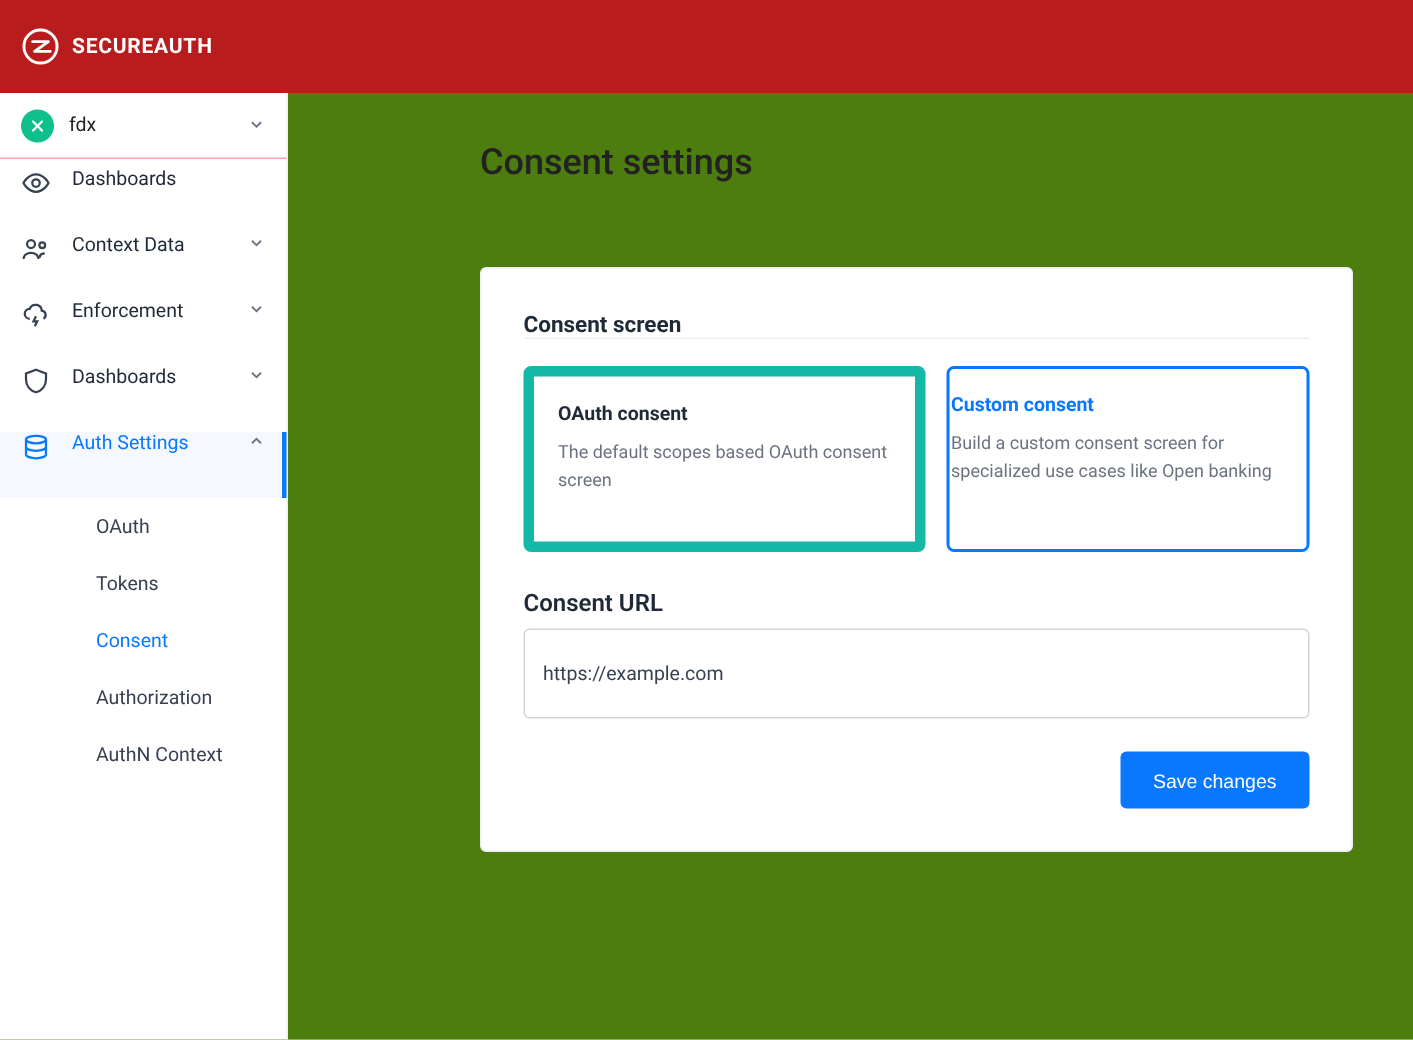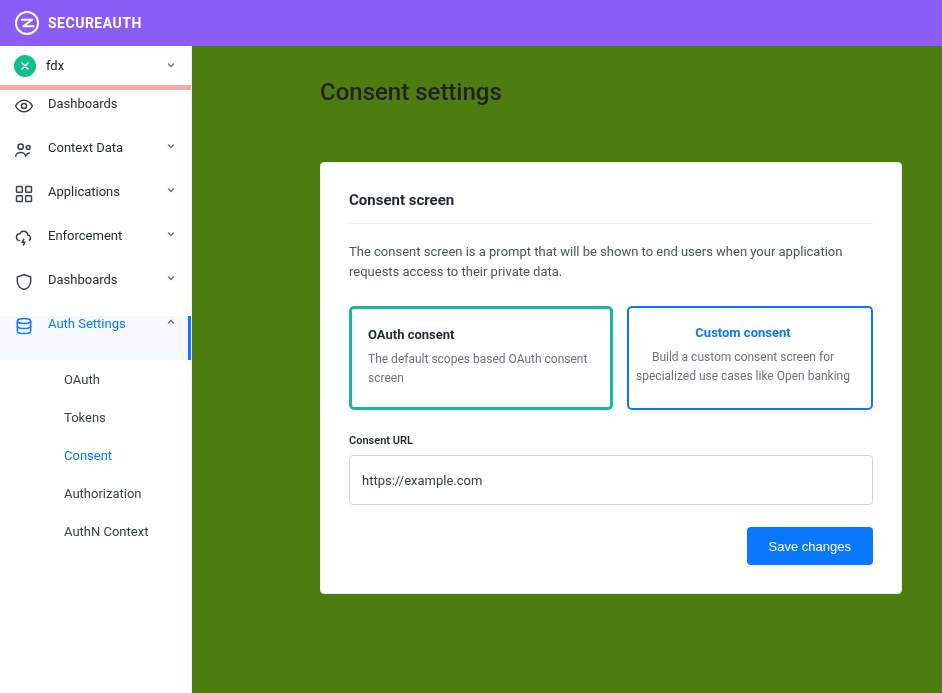--- a/index.html
+++ b/index.html
@@ -1,53 +1,53 @@
 <!DOCTYPE html>
 <html><head>
 <meta charset="utf-8">
 <style>
 * { margin: 0; padding: 0; box-sizing: border-box; }
 body { font-family: -apple-system, BlinkMacSystemFont, "Segoe UI", Roboto, sans-serif; background: #fff; }
 .app { width: 942px; height: 693px; display: flex; flex-direction: column; box-shadow: 0 4px 16px rgba(0,0,0,0.25); position: relative; }
-.topbar { height: 46px; background: #8b5cf6; display: flex; align-items: center; padding: 0 14px; }
+.topbar { height: 62px; background: #b91c1c; display: flex; align-items: center; padding: 0 14px; }
 .brand { display: flex; align-items: center; gap: 8px; color: #fff; font-weight: 700; font-size: 14px; letter-spacing: 0.5px; }
 .brand-logo { width: 26px; height: 26px; }
 .body { flex: 1; display: flex; min-height: 0; }
 .sidebar { width: 192px; background: #fff; border-right: 1px solid #eceef2; display: flex; flex-direction: column; }
-.workspace { height: 44px; display: flex; align-items: center; padding: 0 14px; gap: 10px; border-bottom: 5px solid #fca5a5; cursor: pointer; }
+.workspace { height: 44px; display: flex; align-items: center; padding: 0 14px; gap: 10px; border-bottom: 1px solid #fca5a5; cursor: pointer; }
 .ws-badge { width: 22px; height: 22px; background: #0fbf8c; border-radius: 50%; display: flex; align-items: center; justify-content: center; color: #fff; }
 .ws-badge svg { width: 12px; height: 12px; }
 .ws-label { font-size: 13px; color: #222; flex: 1; }
 .chevron { color: #6b7280; }
 .nav { padding-top: 6px; }
 .nav-item { height: 44px; display: flex; align-items: flex-start; padding: 0 14px; gap: 14px; cursor: pointer; color: #1f2937; font-size: 13px; position: relative; }
 .nav-item .icon { width: 20px; height: 20px; color: #374151; display: flex; align-items: center; justify-content: center; }
 .nav-item .icon svg { width: 20px; height: 20px; }
 .nav-item .lbl { flex: 1; }
 .nav-item.active { color: #0a77ff; background: #f5f9ff; }
 .nav-item.active .icon { color: #0a77ff; }
 .nav-item.active::after { content: ""; position: absolute; right: 0; top: 0; bottom: 0; width: 3px; background: #0a77ff; }
 .sub-nav { padding-left: 64px; }
 .sub-item { height: 38px; display: flex; align-items: center; font-size: 13px; color: #374151; cursor: pointer; }
 .sub-item.active { color: #0a77ff; }
 .main { flex: 1; background: #4d7c0f; overflow: auto; }
 .header-area { padding: 32px 0 56px 0; }
 .page-title { font-size: 24px; font-weight: 500; color: #222; margin-left: 128px; }
 .card { background: #fff; border: 1px solid #eceef2; border-radius: 4px; margin: 0 40px 30px 128px; padding: 28px; }
-.section-title { font-size: 15px; font-weight: 700; color: #1f2937; margin-bottom: 14px; }
+.section-title { font-size: 15px; font-weight: 700; color: #1f2937; }
 .divider-h { border: 0; border-top: 1px solid #eceef2; margin-bottom: 18px; }
 .section-desc { font-size: 13px; color: #4b5563; line-height: 1.55; margin-bottom: 24px; }
 .options { display: flex; gap: 14px; margin-bottom: 24px; }
-.option { flex: 1; border: 3px solid #14b8a6; border-radius: 5px; padding: 18px 16px 20px 16px; cursor: pointer; }
-.option.selected { border: 2px solid #0a77ff; padding: 17px 15px 19px 1px; text-align: center; }
+.option { flex: 1; border: 7px solid #14b8a6; border-radius: 5px; padding: 18px 16px 32px 16px; cursor: pointer; }
+.option.selected { border: 2px solid #0a77ff; padding: 17px 15px 19px 1px; }
 .opt-title { font-size: 13px; font-weight: 700; color: #1f2937; margin-bottom: 8px; }
 .option.selected .opt-title { color: #0a77ff; }
 .opt-desc { font-size: 12px; color: #6b7280; line-height: 1.55; }
-.field-label { font-size: 11px; font-weight: 600; color: #1f2937; margin-bottom: 8px; }
-.text-input { width: 100%; height: 50px; border: 1px solid #d1d5db; border-radius: 4px; padding: 0 12px; font-size: 13px; color: #374151; font-family: inherit; margin-bottom: 22px; }
+.field-label { font-size: 16px; font-weight: 600; color: #1f2937; margin-bottom: 8px; }
+.text-input { width: 100%; height: 60px; border: 1px solid #d1d5db; border-radius: 4px; padding: 0 12px; font-size: 13px; color: #374151; font-family: inherit; margin-bottom: 22px; }
 .actions { display: flex; justify-content: flex-end; }
 .btn-primary { background: #0a77ff; color: #fff; border: none; border-radius: 4px; height: 38px; padding: 0 22px; font-size: 13px; font-weight: 500; cursor: pointer; }
 </style>
 </head>
 <body>
 
 <div class="app">
   <div class="topbar">
     <div class="brand">
       <svg class="brand-logo" viewBox="0 0 40 40" fill="none" stroke="#fff" stroke-width="3">
@@ -94,34 +94,20 @@
                 <circle cx="17" cy="9" r="2.3"></circle>
                 <path d="M15 19c0-2 1.5-3.5 4-3.5"></path>
               </svg>
           </span>
           <span class="lbl">Context Data</span>
           <span class="chevron"><svg width="12" height="12" viewBox="0 0 24 24" fill="none" stroke="currentColor" stroke-width="2.5">
                 <path d="M6 9l6 6 6-6"></path>
               </svg></span>
         </div>
 
-        <div class="nav-item">
-          <span class="icon">
-            <svg viewBox="0 0 24 24" fill="none" stroke="currentColor" stroke-width="1.8">
-                <rect x="3" y="3" width="7" height="7" rx="1"></rect>
-                <rect x="14" y="3" width="7" height="7" rx="1"></rect>
-                <rect x="3" y="14" width="7" height="7" rx="1"></rect>
-                <rect x="14" y="14" width="7" height="7" rx="1"></rect>
-              </svg>
-          </span>
-          <span class="lbl">Applications</span>
-          <span class="chevron"><svg width="12" height="12" viewBox="0 0 24 24" fill="none" stroke="currentColor" stroke-width="2.5">
-                <path d="M6 9l6 6 6-6"></path>
-              </svg></span>
-        </div>
 
         <div class="nav-item">
           <span class="icon">
             <svg viewBox="0 0 24 24" fill="none" stroke="currentColor" stroke-width="1.8">
                 <path d="M7 15a4 4 0 010-8 5 5 0 019.6 1.5A3.5 3.5 0 0118 15"></path>
                 <path d="M12 13l-2 4h3l-2 4"></path>
               </svg>
           </span>
           <span class="lbl">Enforcement</span>
           <span class="chevron"><svg width="12" height="12" viewBox="0 0 24 24" fill="none" stroke="currentColor" stroke-width="2.5">
@@ -178,21 +164,20 @@
     </div>
 
     <div class="main">
       <div class="header-area">
         <h1 class="page-title">Consent settings</h1>
       </div>
 
       <div class="card">
         <div class="section-title">Consent screen</div>
         <hr class="divider-h">
-        <p class="section-desc">The consent screen is a prompt that will be shown to end users when your application requests access to their private data.</p>
 
         <div class="options">
           <div class="option">
             <div class="opt-title">OAuth consent</div>
             <div class="opt-desc">The default scopes based OAuth consent screen</div>
           </div>
           <div class="option selected">
             <div class="opt-title">Custom consent</div>
             <div class="opt-desc">Build a custom consent screen for specialized use cases like Open banking</div>
           </div>

